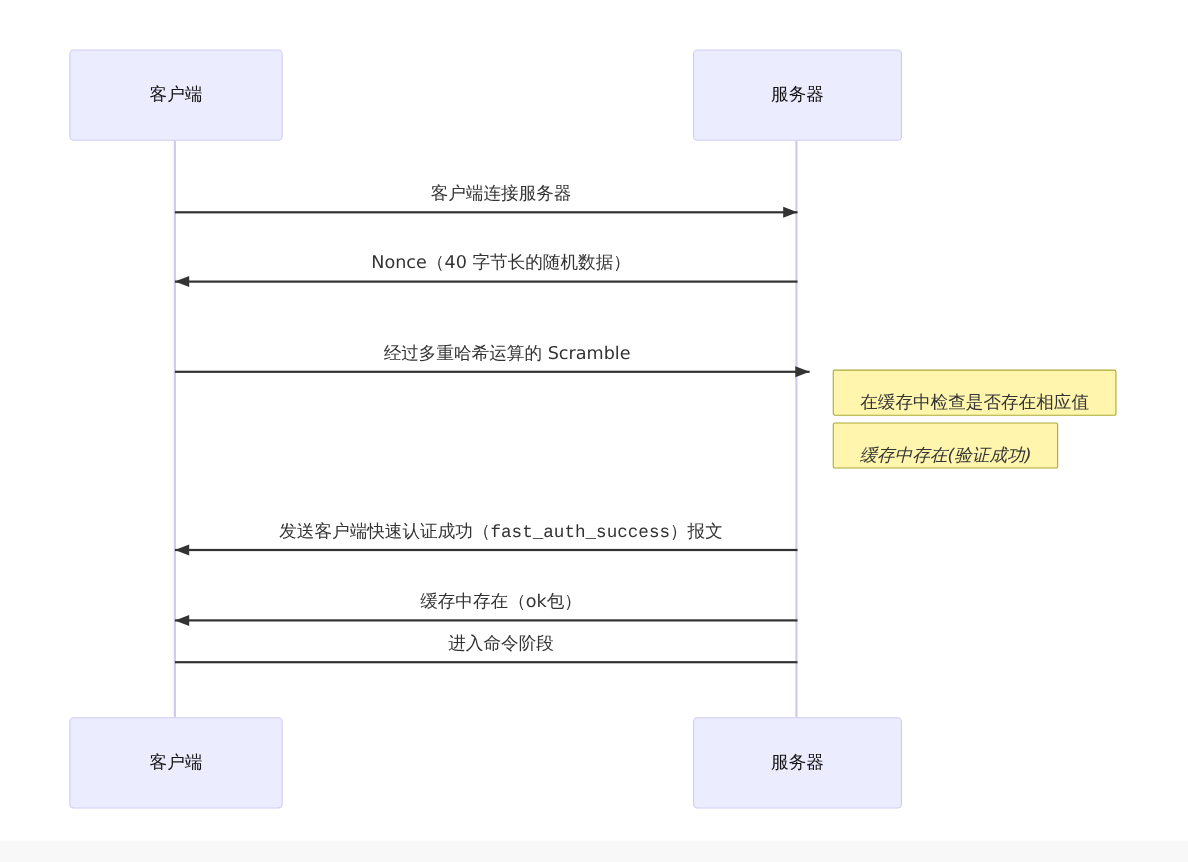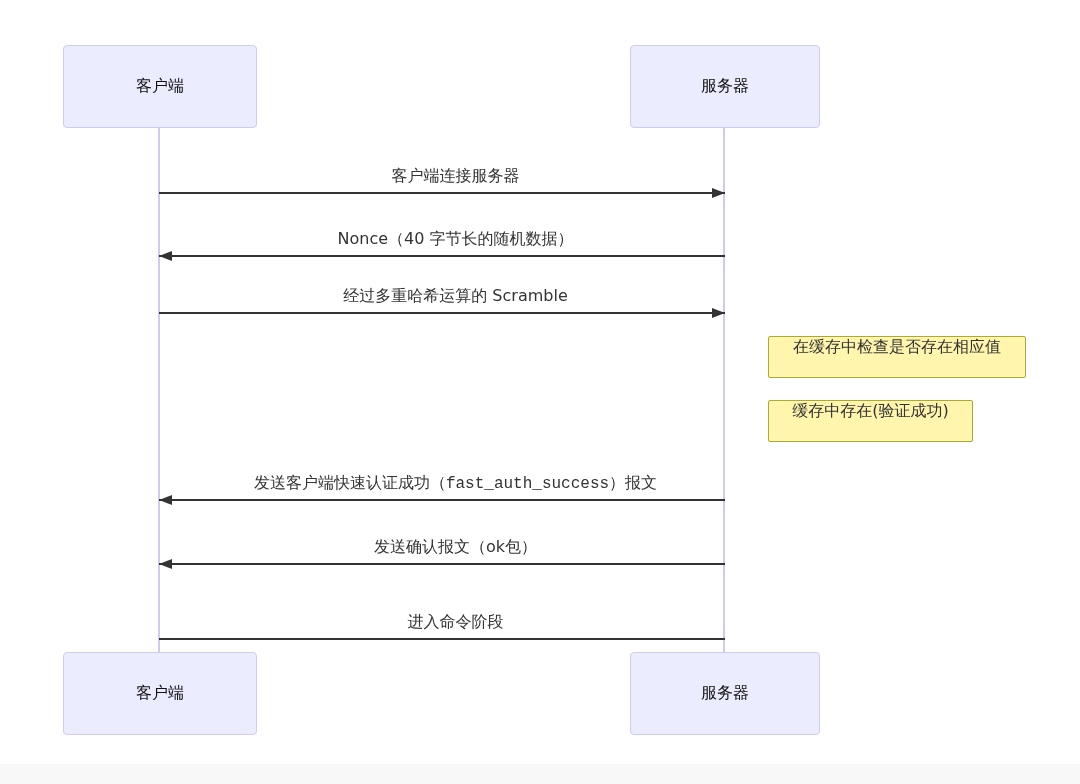--- a/index.html
+++ b/index.html
@@ -82,27 +82,26 @@
   .arrowhead.left{
     left:0;
     border-right:13px solid var(--line);
   }
   .note{
     position:absolute;
     background:var(--note-fill);
     border:1px solid var(--note-border);
     border-radius:2px;
     display:flex;
-    align-items:flex-start;
+    align-items:flex-end;
     justify-content:center;
     font-size:16px;
     color:var(--text);
     box-sizing:border-box;
     white-space:nowrap;
-    margin-left:11px;
   }
 </style>
 </head>
 <body>
 
 <div class="canvas">
 
   <div class="lifeline" style="left:158px;top:128px;height:524px;"></div>
   <div class="lifeline" style="left:723px;top:128px;height:524px;"></div>
 
@@ -118,46 +117,46 @@
     <div class="msg-line"></div>
     <div class="arrowhead right"></div>
   </div>
 
   <div class="message" style="top:227px;">
     <div class="msg-text">Nonce（40 字节长的随机数据）</div>
     <div class="msg-line"></div>
     <div class="arrowhead left"></div>
   </div>
 
-  <div class="message" style="top:284px;">
+  <div class="message" style="top:309px;padding-left:11px;">
     <div class="msg-text">经过多重哈希运算的 Scramble</div>
     <div class="msg-line"></div>
     <div class="arrowhead right"></div>
   </div>
 
   <div class="note" style="left:757px;top:336px;width:258px;height:42px;">
     <span>在缓存中检查是否存在相应值</span>
   </div>
-  <div class="note" style="left:757px;top:400px;width:205px;height:42px;">
+  <div class="note" style="left:757px;top:384px;width:205px;height:42px;font-style:italic;">
     <span>缓存中存在(验证成功)</span>
   </div>
 
   <div class="message" style="top:471px;font-family:Liberation Mono, monospace;">
     <div class="msg-text">发送客户端快速认证成功（fast_auth_success）报文</div>
     <div class="msg-line"></div>
     <div class="arrowhead left"></div>
   </div>
 
   <div class="message" style="top:535px;">
-    <div class="msg-text">发送确认报文（ok包）</div>
+    <div class="msg-text">缓存中存在（ok包）</div>
     <div class="msg-line"></div>
     <div class="arrowhead left"></div>
   </div>
 
-  <div class="message" style="top:610px;">
+  <div class="message" style="top:573px;">
     <div class="msg-text">进入命令阶段</div>
     <div class="msg-line"></div>
   </div>
 
   <div class="actor" style="left:63px;top:652px;width:194px;height:83px;">
     <span>客户端</span>
   </div>
   <div class="actor" style="left:630px;top:652px;width:190px;height:83px;">
     <span>服务器</span>
   </div>

